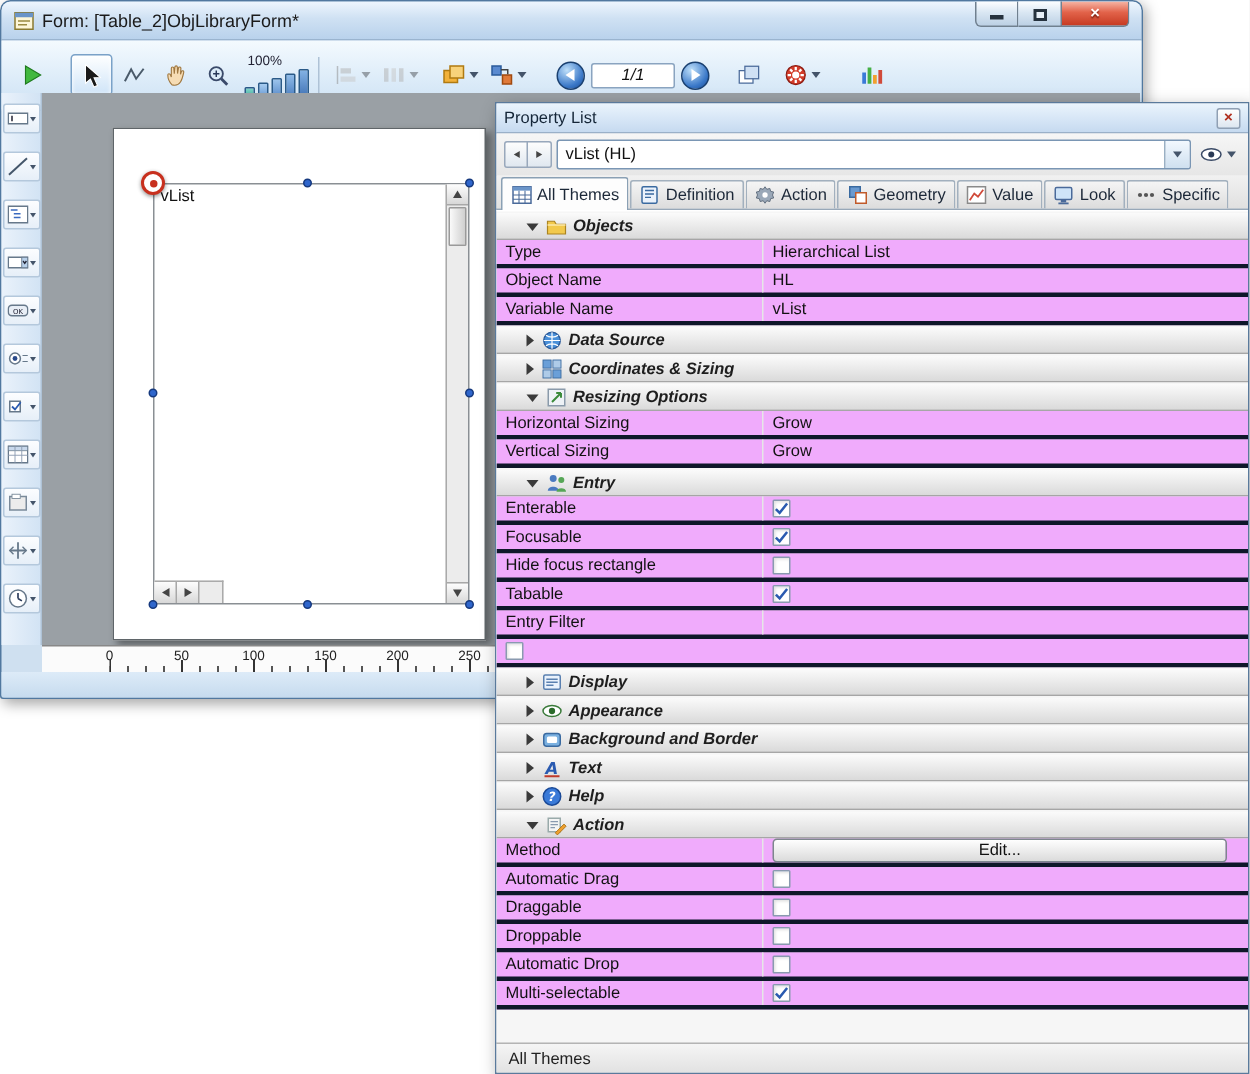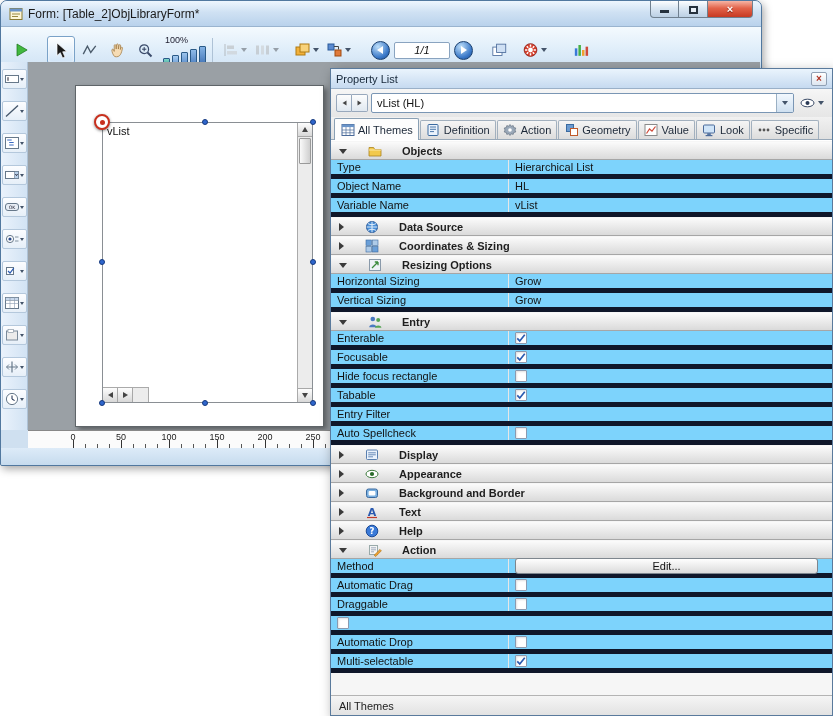--- a/index.html
+++ b/index.html
@@ -105,23 +105,23 @@
     display:flex;align-items:center;justify-content:center;}
   .eye-btn{height:19px;padding:0 3px;display:flex;align-items:center;gap:3px;border-radius:2px;}
 
   .tabs{height:23px;display:flex;align-items:flex-end;padding:0 3px;background:linear-gradient(#f1f1f1,#e0e0e0);
     border-bottom:1px solid #98a8b8;}
   .tab{display:flex;align-items:center;gap:3px;font-size:11px;color:#1c2838;padding:0 5px;height:19px;
     border:1px solid #a2b0be;border-bottom:none;background:linear-gradient(#f5f5f5,#dcdcdc);border-radius:2px 2px 0 0;margin-right:1px;white-space:nowrap;}
   .tab.selected{background:#fdfdfd;height:22px;margin-bottom:-1px;border-color:#8aa0b4;z-index:2;}
 
   .grid{flex:1;background:#f6f6f6;overflow:hidden;border-top:1px solid #fff;}
-  .prow{height:19px;display:flex;align-items:center;background:#7dd3fc;border-bottom:5px solid #0f172a;font-size:11px;}
+  .prow{height:19px;display:flex;align-items:center;background:#f0abfc;border-bottom:3px solid #0f172a;font-size:11px;}
   .prow.section{background:linear-gradient(#fbfbfb,#dadada);border-bottom:1px solid #a6a6a6;border-top:1px solid #f6f6f6;
-    gap:20px;padding-left:8px;font-weight:bold;color:#1e1e1e;}
+    gap:4px;padding-left:20px;font-weight:bold;color:#1e1e1e;font-style:italic;}
   .disc{width:0;height:0;}
   .disc.open{border-left:4px solid transparent;border-right:4px solid transparent;border-top:5px solid #3a3a3a;margin-top:2px;}
   .disc.closed{border-top:4px solid transparent;border-bottom:4px solid transparent;border-left:5px solid #3a3a3a;}
   .plabel{width:178px;padding-left:6px;border-right:1px solid #e6e6e6;height:100%;display:flex;align-items:center;color:#121212;}
   .pval{flex:1;height:100%;display:flex;align-items:center;padding-left:6px;}
   .val-text{color:#121212;}
   .cb{width:12px;height:12px;border:1px solid #8a9ab0;background:#fff;display:flex;align-items:center;justify-content:center;
     box-shadow:inset 1px 1px 2px rgba(0,0,0,.12);border-radius:1px;}
   .row-btn{width:calc(100% - 14px);margin-right:10px;height:16px;border:1px solid #7e868e;border-radius:3px;
     background:linear-gradient(#fefefe,#dbdbdb);display:flex;align-items:center;justify-content:center;font-size:11px;color:#111;}
@@ -657,21 +657,20 @@
           </span>
         </span>
       </div>
       <div class="prow">
         <span class="plabel">Entry Filter</span>
         <span class="pval">
           <span class="val-text"></span>
         </span>
       </div>
       <div class="prow">
-        <span class="plabel">Auto Spellcheck</span>
         <span class="pval">
           <span class="cb"></span>
         </span>
       </div>
       <div class="prow section">
         <span class="disc closed"></span>
         <span class="icon">
           <svg width="14" height="14" viewBox="0 0 14 14">
             <rect x="1.5" y="2" width="11" height="9.5" rx="1" fill="#eaf2fc" stroke="#5a80b0"></rect>
             <path d="M3.2 4.8 h7.6 M3.2 6.8 h7.6 M3.2 8.8 h4.8" stroke="#5a80b0" stroke-width="0.9"></path>
@@ -742,20 +741,21 @@
           <span class="cb"></span>
         </span>
       </div>
       <div class="prow">
         <span class="plabel">Draggable</span>
         <span class="pval">
           <span class="cb"></span>
         </span>
       </div>
       <div class="prow">
+        <span class="plabel">Droppable</span>
         <span class="pval">
           <span class="cb"></span>
         </span>
       </div>
       <div class="prow">
         <span class="plabel">Automatic Drop</span>
         <span class="pval">
           <span class="cb"></span>
         </span>
       </div>

